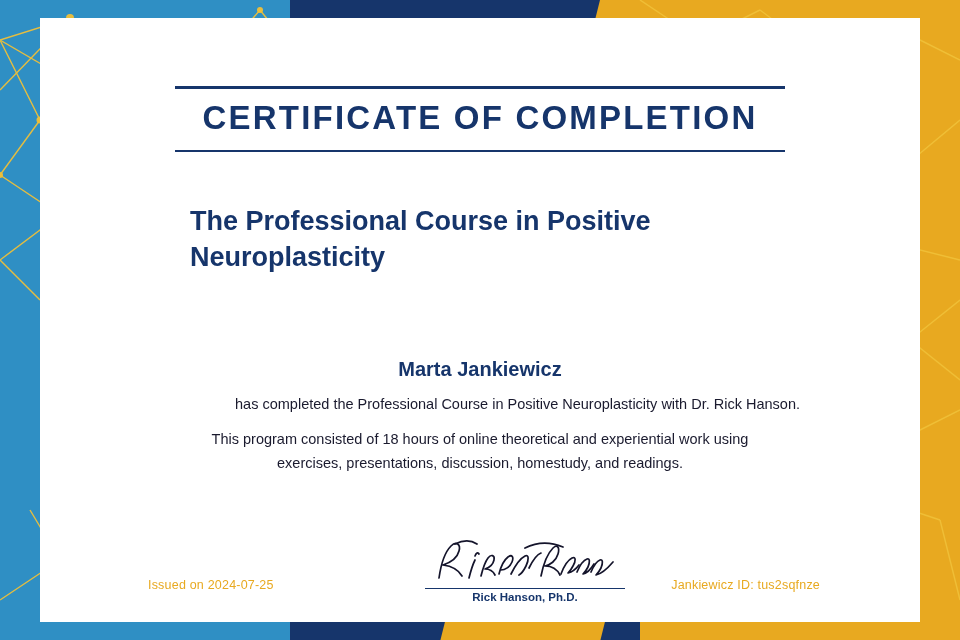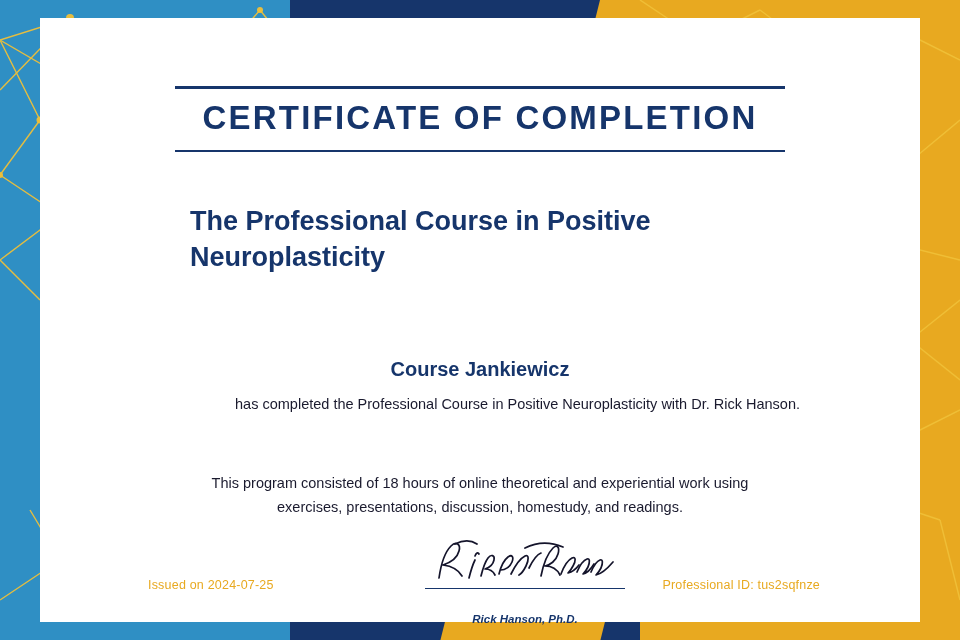--- a/index.html
+++ b/index.html
@@ -130,21 +130,20 @@
 
   .program-desc {
     position: absolute;
     left: 140px;
     top: 410px;
     width: 600px;
     text-align: center;
     font-size: 14.5px;
     color: #1a1a2e;
     line-height: 1.65;
-    margin-top: 44px;
   }
 
   
   .issued-on {
     position: absolute;
     left: 108px;
     top: 560px;
     font-size: 12.5px;
     color: #e8a920;
     letter-spacing: 0.2px;
@@ -172,25 +171,24 @@
     margin: 0 auto;
     display: block;
   }
   .sig-rule {
     width: 200px;
     height: 1px;
     background: #16356b;
     margin: 2px auto 0 auto;
   }
   .sig-name {
-    margin-top: 24px;
+    margin-top: 2px;
     font-size: 11.5px;
     font-weight: bold;
     color: #16356b;
-    font-style: italic;
   }
 </style>
 </head>
 <body>
 
 <div id="certificate-root">
 
   <div class="bg-left-blue"></div>
   <div class="bg-left-navy"></div>
   <div class="bg-right-gold"></div>
@@ -268,28 +266,28 @@
   <div class="card">
 
     <div class="title-wrap">
       <div class="rule"></div>
       <div class="cert-title">CERTIFICATE OF COMPLETION</div>
       <div class="rule thin"></div>
     </div>
 
     <div class="course-name">The Professional Course in Positive Neuroplasticity</div>
 
-    <div class="recipient">Course Jankiewicz</div>
+    <div class="recipient">Marta Jankiewicz</div>
 
     <div class="completion-line">has completed the Professional Course in Positive Neuroplasticity with Dr. Rick Hanson.</div>
 
     <div class="program-desc">This program consisted of 18 hours of online theoretical and experiential work using exercises, presentations, discussion, homestudy, and readings.</div>
 
     <div class="issued-on">Issued on 2024-07-25</div>
-    <div class="cert-id">Professional ID: tus2sqfnze</div>
+    <div class="cert-id">Jankiewicz ID: tus2sqfnze</div>
 
     <div class="signature-block">
       <svg class="signature-img" viewBox="0 0 200 48" xmlns="http://www.w3.org/2000/svg">
         <g fill="none" stroke="#14142b" stroke-width="1.7" stroke-linecap="round" stroke-linejoin="round">
           <path d="M14 40 C16 26, 20 14, 26 8 C31 3, 36 6, 34 13 C32 21, 24 25, 18 27 C26 28, 33 31, 37 38"></path>
           <path d="M30 6 C38 2, 46 2, 52 6"></path>
           <path d="M44 40 C46 32, 48 26, 50 22"></path>
           <path d="M50 18 C51 15, 53 14, 54 16"></path>
           <path d="M56 38 C58 30, 60 24, 63 20 C66 16, 70 17, 69 22 C68 27, 63 30, 60 31 C64 31, 68 33, 70 37"></path>
           <path d="M74 36 C76 28, 79 22, 83 19 C87 16, 89 19, 87 24 C85 29, 80 32, 76 32"></path>

